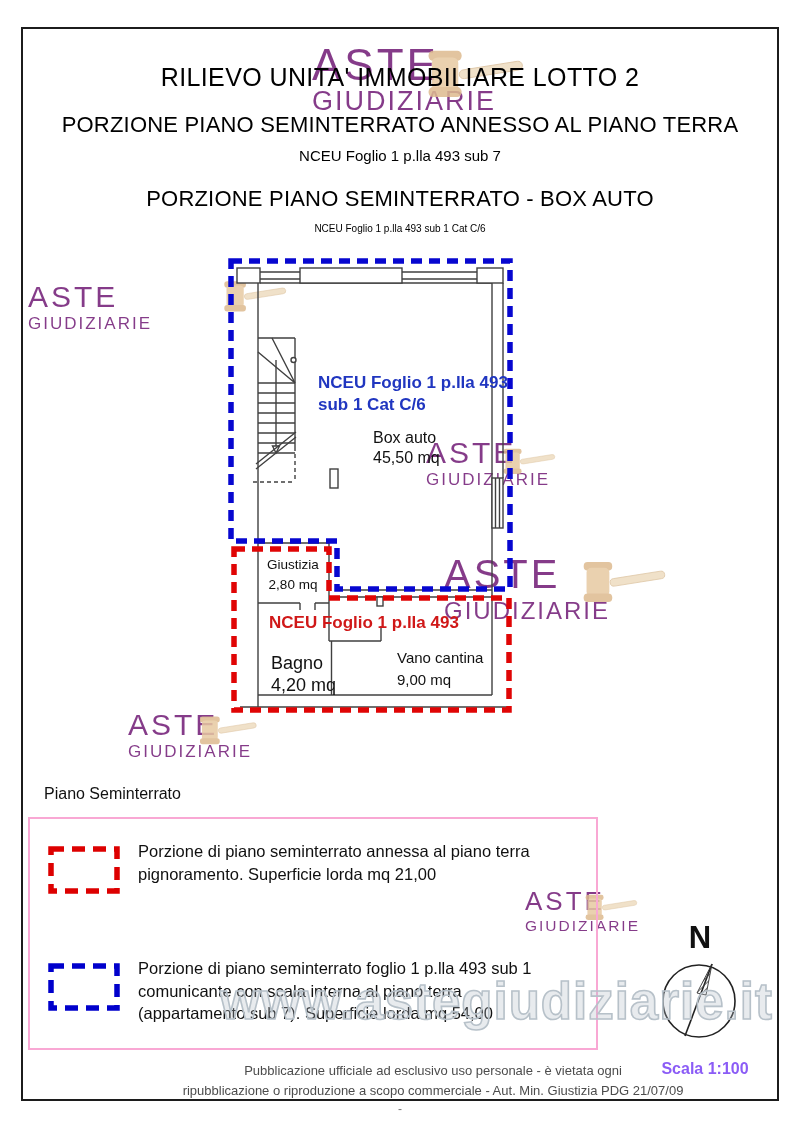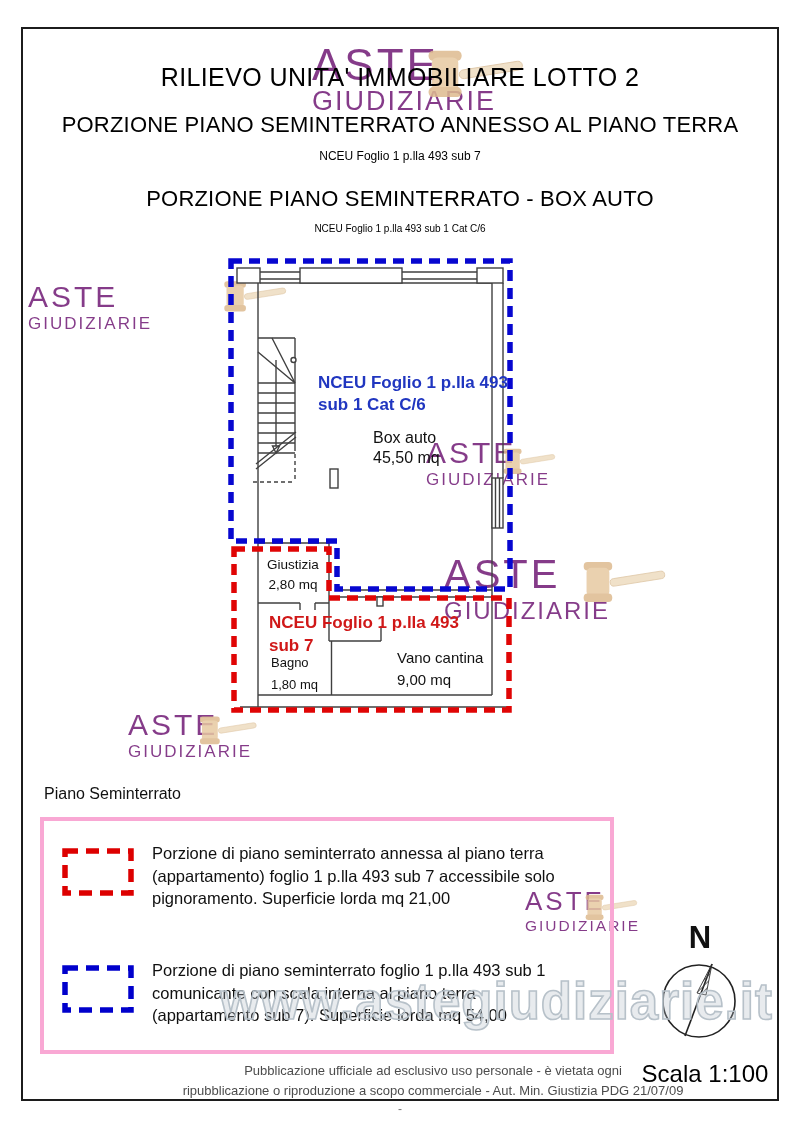--- a/index.html
+++ b/index.html
@@ -4,45 +4,45 @@
 <style>
   html,body{margin:0;padding:0;background:#ffffff;}
   body{width:800px;height:1131px;position:relative;font-family:"Liberation Sans",sans-serif;overflow:hidden;}
   .abs{position:absolute;}
   
   .frame{left:21px;top:27px;width:754px;height:1070px;border:2px solid #1c1c1c;background:transparent;}
   
   .h-center{left:0;width:800px;text-align:center;color:#000000;z-index:5;}
   .t1{top:62px;font-size:25px;line-height:30px;letter-spacing:.4px;}
   .t2{top:111px;font-size:22px;line-height:27px;letter-spacing:.2px;}
-  .s2{top:146px;font-size:12px;line-height:20px;}
+  .s2{top:146px;font-size:15px;line-height:20px;}
   .t3{top:185px;font-size:22px;line-height:27px;letter-spacing:.2px;}
   .s3{top:219px;font-size:10px;line-height:20px;}
   
   .wm{z-index:1;pointer-events:none;color:#701a75;white-space:nowrap;}
   .wm .aste{display:block;letter-spacing:3px;opacity:.85;}
   .wm .giud{display:block;letter-spacing:2px;opacity:.85;}
   .gavel{z-index:1;pointer-events:none;opacity:.85;}
   .wm-url{z-index:6;pointer-events:none;left:220px;top:972px;font-size:51px;font-weight:bold;letter-spacing:1px;
           color:rgba(178,189,198,0.30);-webkit-text-stroke:1.6px #b7c1c9;white-space:nowrap;}
   
   #plan{left:215px;top:250px;width:320px;height:472px;z-index:4;}
   #plan svg{position:absolute;left:0;top:0;}
   .plabel{position:absolute;color:#111;}
   .lbl-blue{color:#2036c0;font-weight:bold;font-size:17px;line-height:22px;}
   .lbl-red{color:#d01818;font-weight:bold;font-size:17px;line-height:23px;}
   
   .legend-head{left:44px;top:785px;font-size:16px;color:#111;z-index:5;}
-  .legend-box{left:40px;top:817px;width:566px;height:229px;border:4px solid #f9a8d4;z-index:4;background:transparent;}
+  .legend-box{left:28px;top:817px;width:566px;height:229px;border:2px solid #f9a8d4;z-index:4;background:transparent;}
   .lg-sym{position:absolute;}
   .lg-text{position:absolute;font-size:16.5px;line-height:22.5px;color:#101010;white-space:nowrap;}
   
   .north{left:655px;top:920px;width:90px;text-align:center;font-size:31px;font-weight:bold;color:#111;z-index:5;}
   .compass{left:660px;top:961px;z-index:5;}
-  .scale{left:640px;top:1060px;width:130px;text-align:center;font-size:24px;font-weight:normal;color:#000000;z-index:5;}
+  .scale{left:640px;top:1060px;width:130px;text-align:center;font-size:16px;font-weight:bold;color:#8b5cf6;z-index:5;}
   
   .footer{left:0;top:1061px;width:790px;text-align:center;font-size:13px;line-height:19.5px;color:#4c4c4c;z-index:5;padding-left:38px;}
   .pagemark{left:392px;top:1102px;width:16px;text-align:center;font-size:12px;color:#777;z-index:5;}
 </style>
 </head>
 <body>
 
 <div class="abs frame"></div>
 
 <div class="abs wm" style="left:312px;top:40px;">
@@ -189,40 +189,38 @@
   <div class="plabel" style="left:158px;top:178px;font-size:16px;line-height:20px;">
     <div>Box auto</div>
     <div>45,50 mq</div>
   </div>
   <div class="plabel" style="left:38px;top:305px;width:80px;text-align:center;font-size:13.5px;line-height:20px;">
     <div>Giustizia</div>
     <div>2,80 mq</div>
   </div>
   <div class="plabel lbl-red" style="left:54px;top:361px;">
     <div>NCEU Foglio 1 p.lla 493</div>
-    <div>sub 7</div>
-  </div>
-  <div class="plabel" style="left:56px;top:402px;font-size:13px;line-height:22px;">
+  </div>
+  <div class="plabel" style="left:56px;top:402px;font-size:18px;line-height:22px;">
     <div>Bagno</div>
-    <div>1,80 mq</div>
+    <div>4,20 mq</div>
   </div>
   <div class="plabel" style="left:182px;top:397px;font-size:15px;line-height:22px;">
     <div>Vano cantina</div>
     <div>9,00 mq</div>
   </div>
 </div>
 
 <div class="abs legend-head">Piano Seminterrato</div>
 <div class="abs legend-box">
   <svg class="lg-sym" style="left:18px;top:27px;" width="72" height="48" viewBox="0 0 72 48">
     <rect x="3" y="3" width="66" height="42" fill="none" stroke="#dd0000" stroke-width="5.5" stroke-dasharray="13 8"></rect>
   </svg>
   <div class="lg-text" style="left:108px;top:21px;">
     <div>Porzione di piano seminterrato annessa al piano terra</div>
-    <div>(appartamento) foglio 1 p.lla 493 sub 7 accessibile solo</div>
     <div>pignoramento. Superficie lorda mq 21,00</div>
   </div>
   <svg class="lg-sym" style="left:18px;top:144px;" width="72" height="48" viewBox="0 0 72 48">
     <rect x="3" y="3" width="66" height="42" fill="none" stroke="#0000cc" stroke-width="5.5" stroke-dasharray="13 8"></rect>
   </svg>
   <div class="lg-text" style="left:108px;top:138px;">
     <div>Porzione di piano seminterrato foglio 1 p.lla 493 sub 1</div>
     <div>comunicante con scala interna al piano terra</div>
     <div>(appartamento sub 7). Superficie lorda mq 54,00</div>
   </div>

